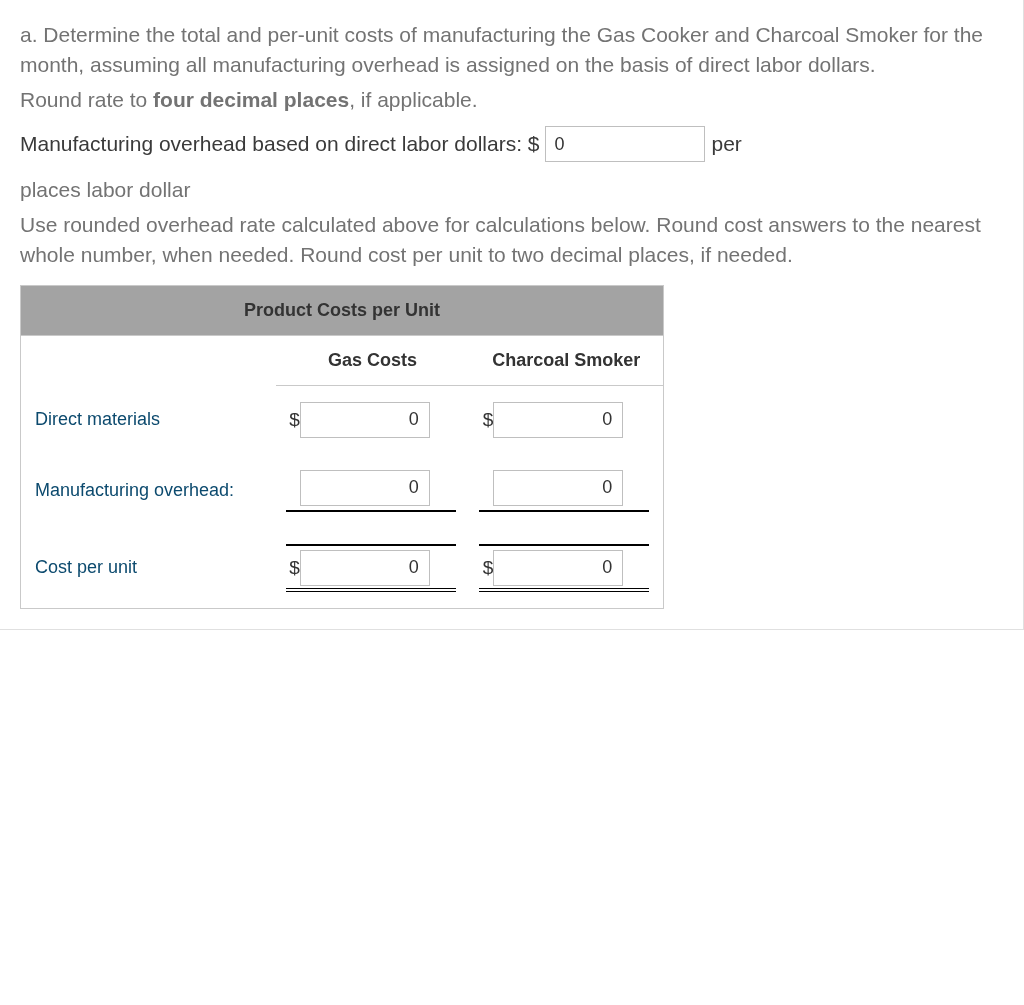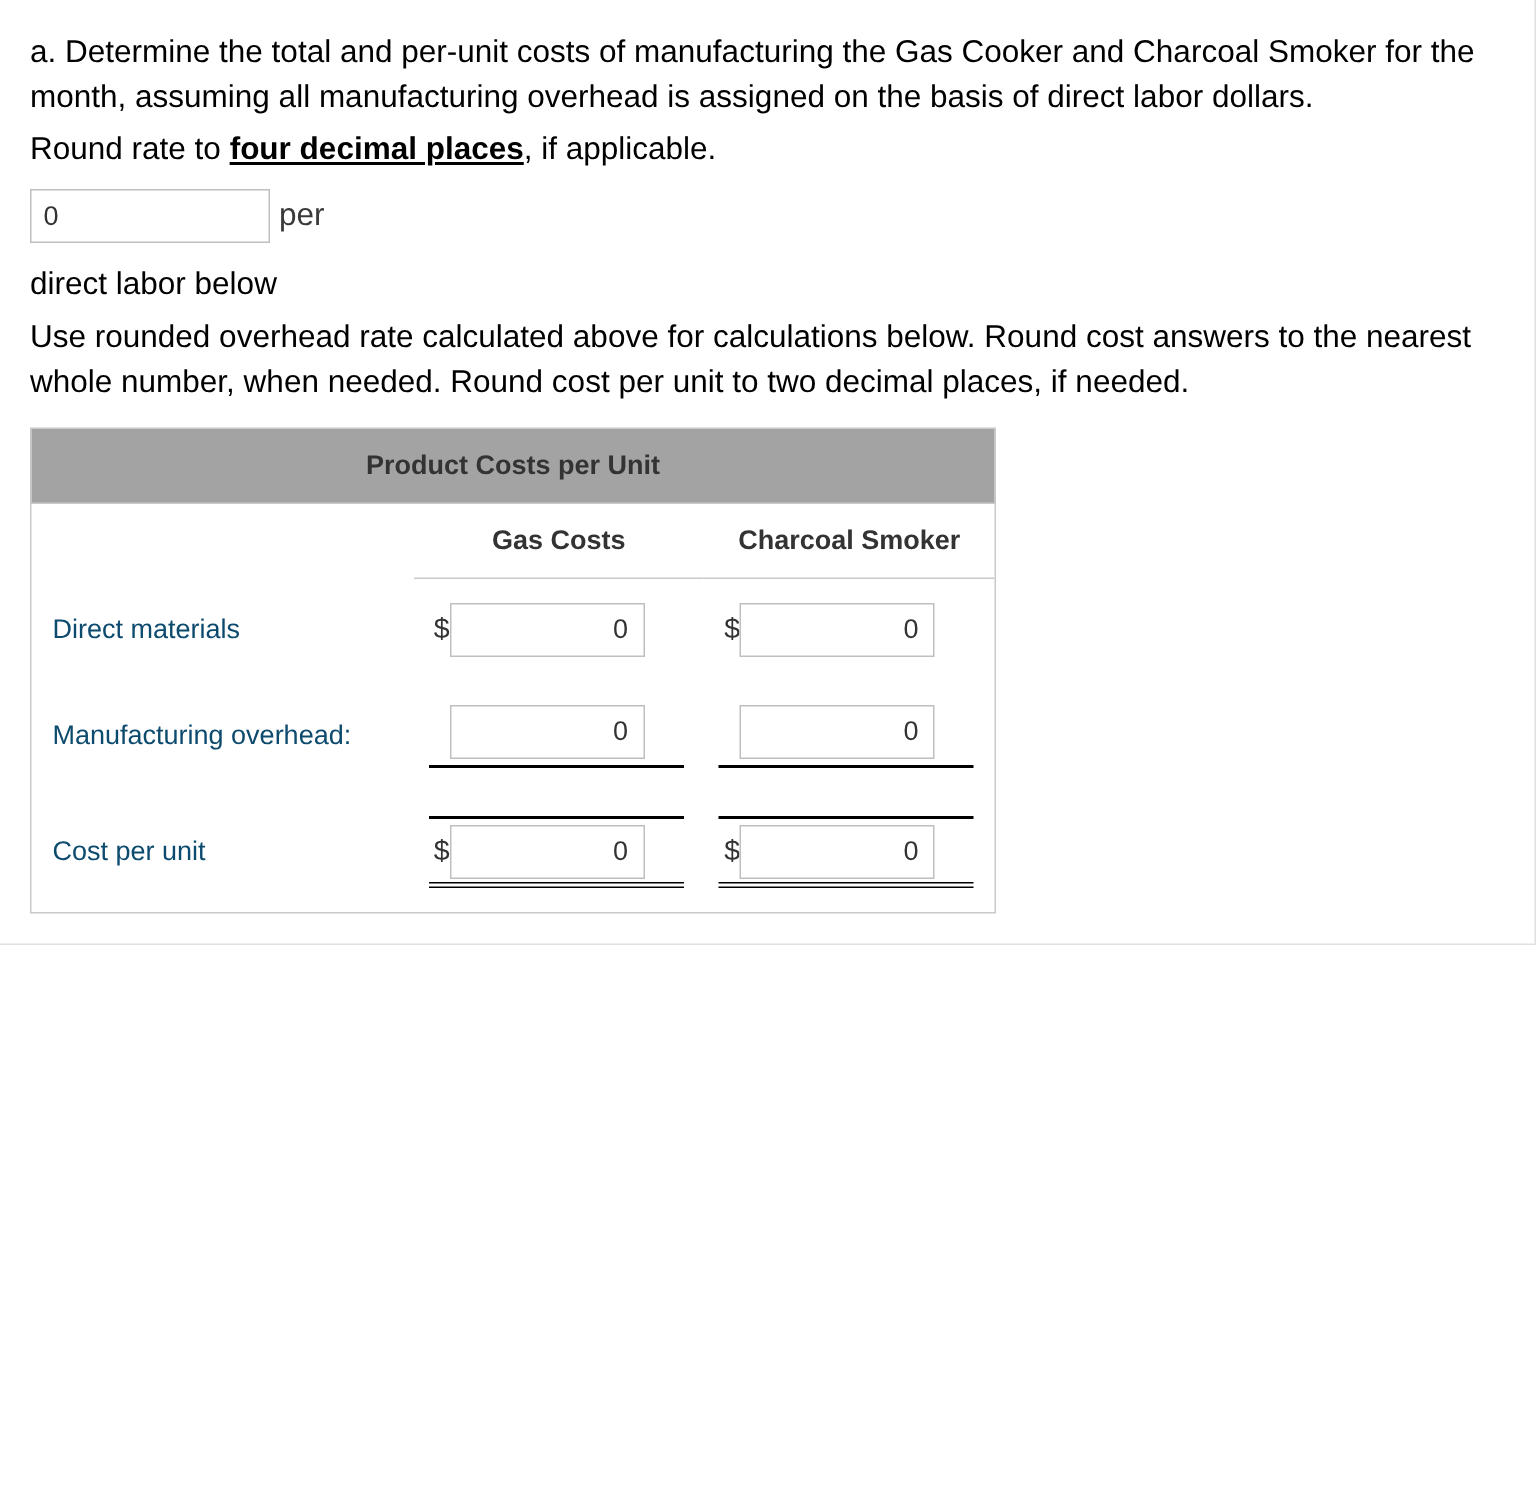--- a/index.html
+++ b/index.html
@@ -9,26 +9,25 @@
     font-family: Arial, Helvetica, sans-serif;
     color: #333;
     background: #fff;
     width: 1024px;
     border-right: 1px solid #e0e0e0;
     border-bottom: 1px solid #e0e0e0;
   }
   .question-text {
     font-size: 21px;
     line-height: 1.45;
-    color: #000000;
+    color: #737373;
     margin-bottom: 4px;
   }
   .underline-bold {
     font-weight: bold;
-    text-decoration: underline;
   }
   .inline-row {
     font-size: 21px;
     line-height: 2.0;
     color: #3a3a3a;
     display: flex;
     align-items: center;
     flex-wrap: wrap;
     gap: 6px;
     margin: 8px 0 10px 0;
@@ -122,25 +121,26 @@
 </head>
 <body>
 
 <div class="question-text">a. Determine the total and per-unit costs of manufacturing the Gas Cooker and Charcoal Smoker for the month, assuming all manufacturing overhead is assigned on the basis of direct labor dollars.</div>
 
 <div class="question-text">
   <span>Round rate to </span><span class="underline-bold">four decimal places</span><span>, if applicable.</span>
 </div>
 
 <div class="inline-row">
+  <span>Manufacturing overhead based on direct labor dollars:  $</span>
   <input class="num-input" type="text" value="0" style="">
   <span>per</span>
 </div>
 
-<div class="question-text">direct labor below</div>
+<div class="question-text">places labor dollar</div>
 
 <div class="question-text">Use rounded overhead rate calculated above for calculations below. Round cost answers to the nearest whole number, when needed. Round cost per unit to two decimal places, if needed.</div>
 
 <div class="table-wrap">
   <div class="table-header">Product Costs per Unit</div>
   <table class="costs">
     <tbody>
         <tr>
       <th class="label-cell"></th>
       <th class="colhead">Gas Costs</th>

